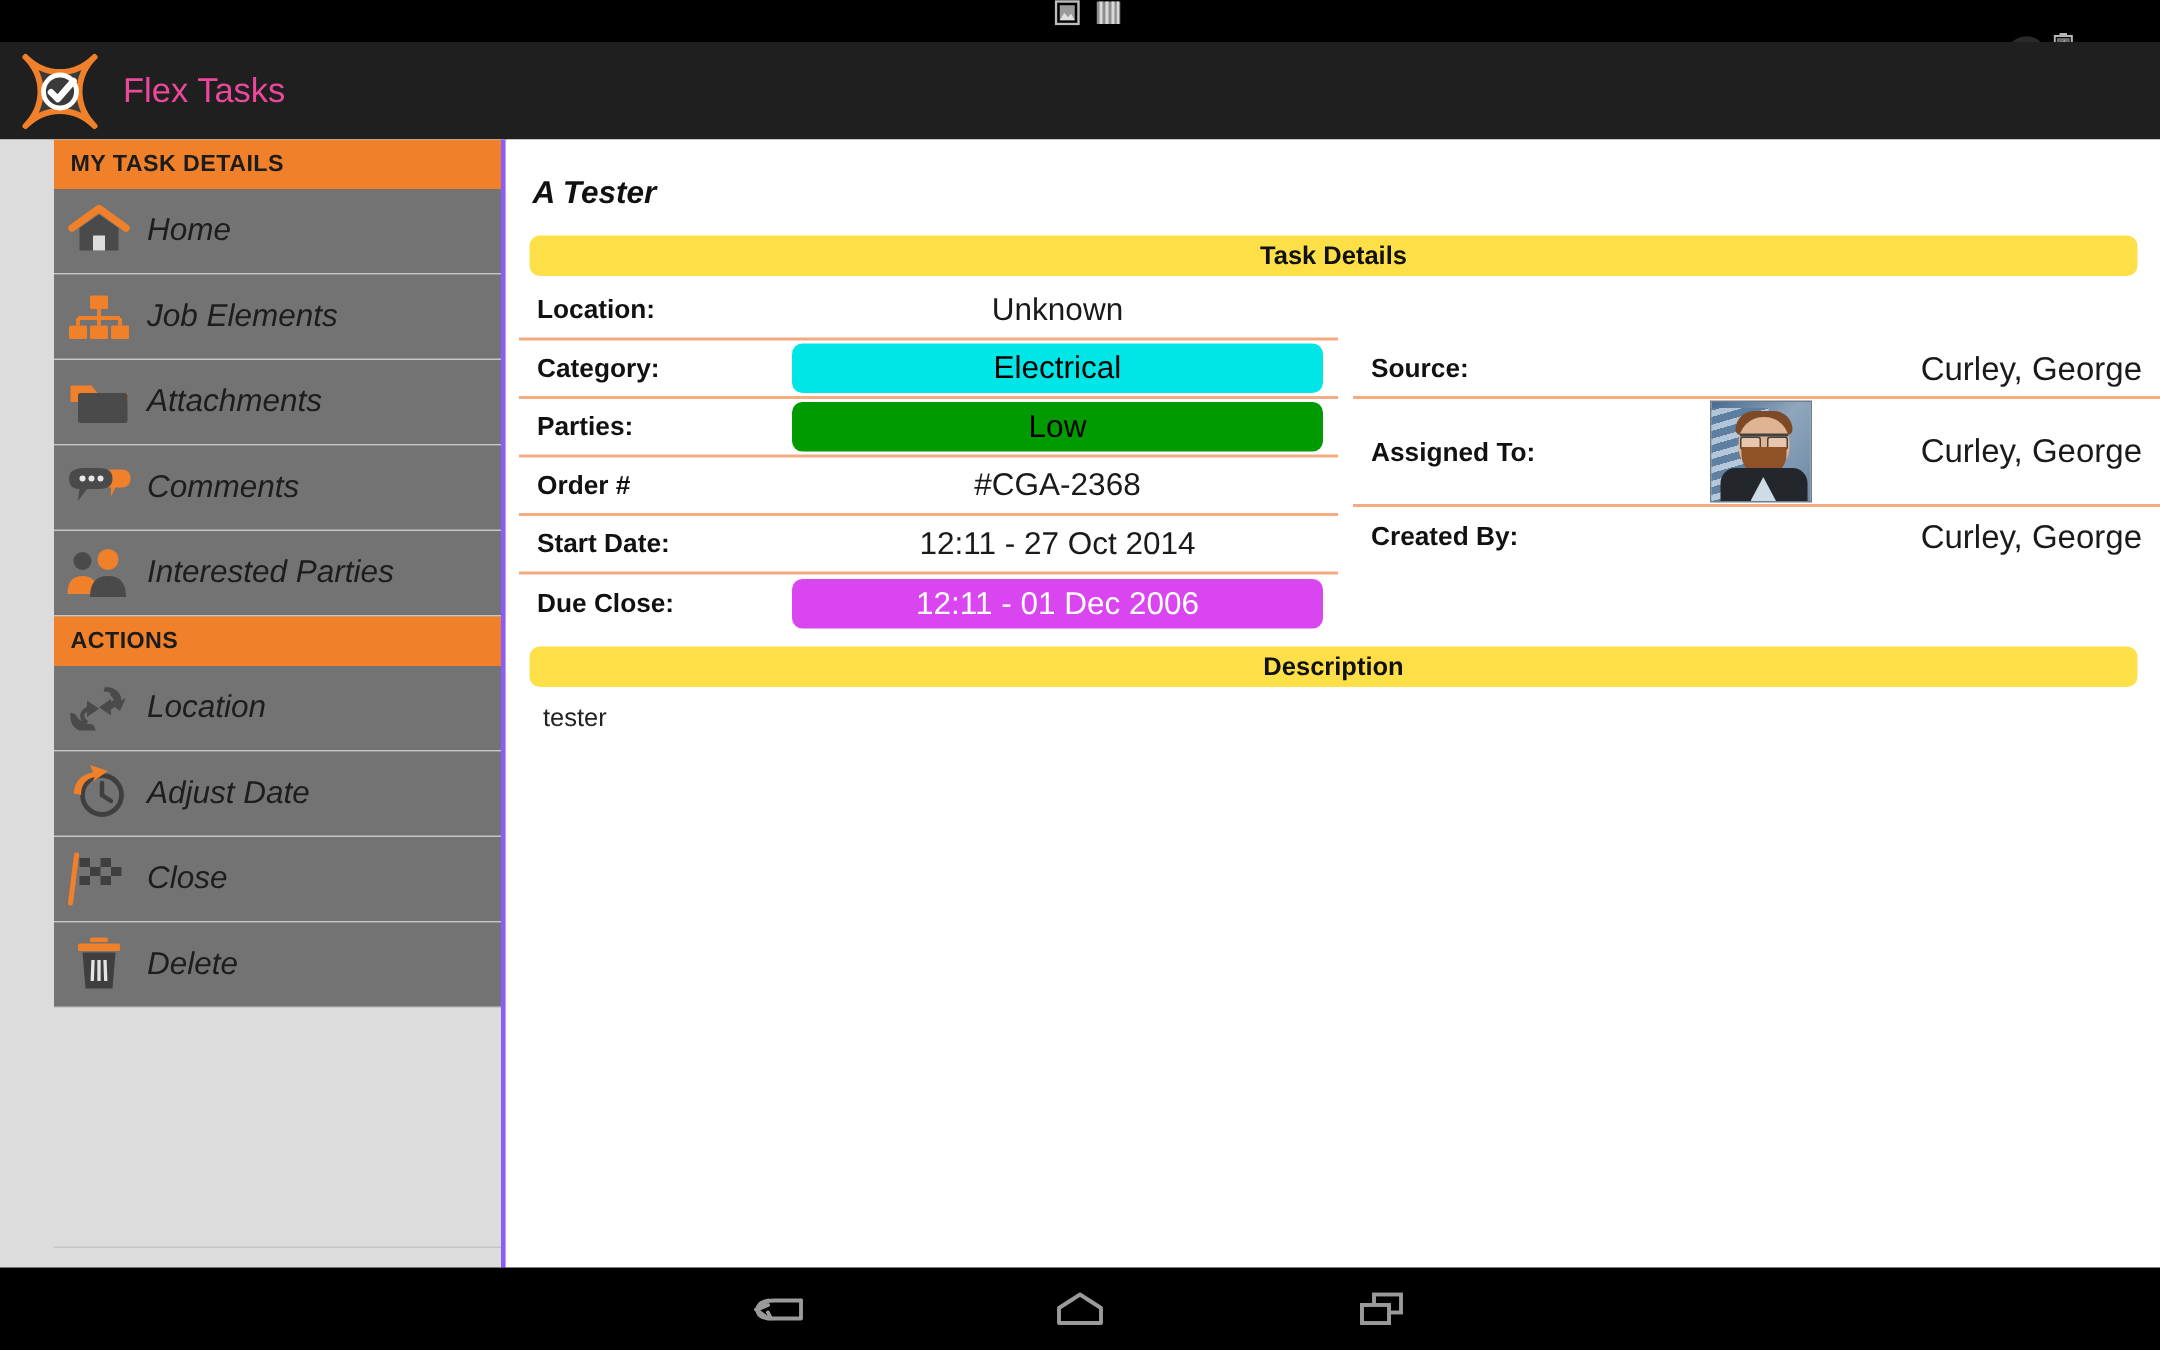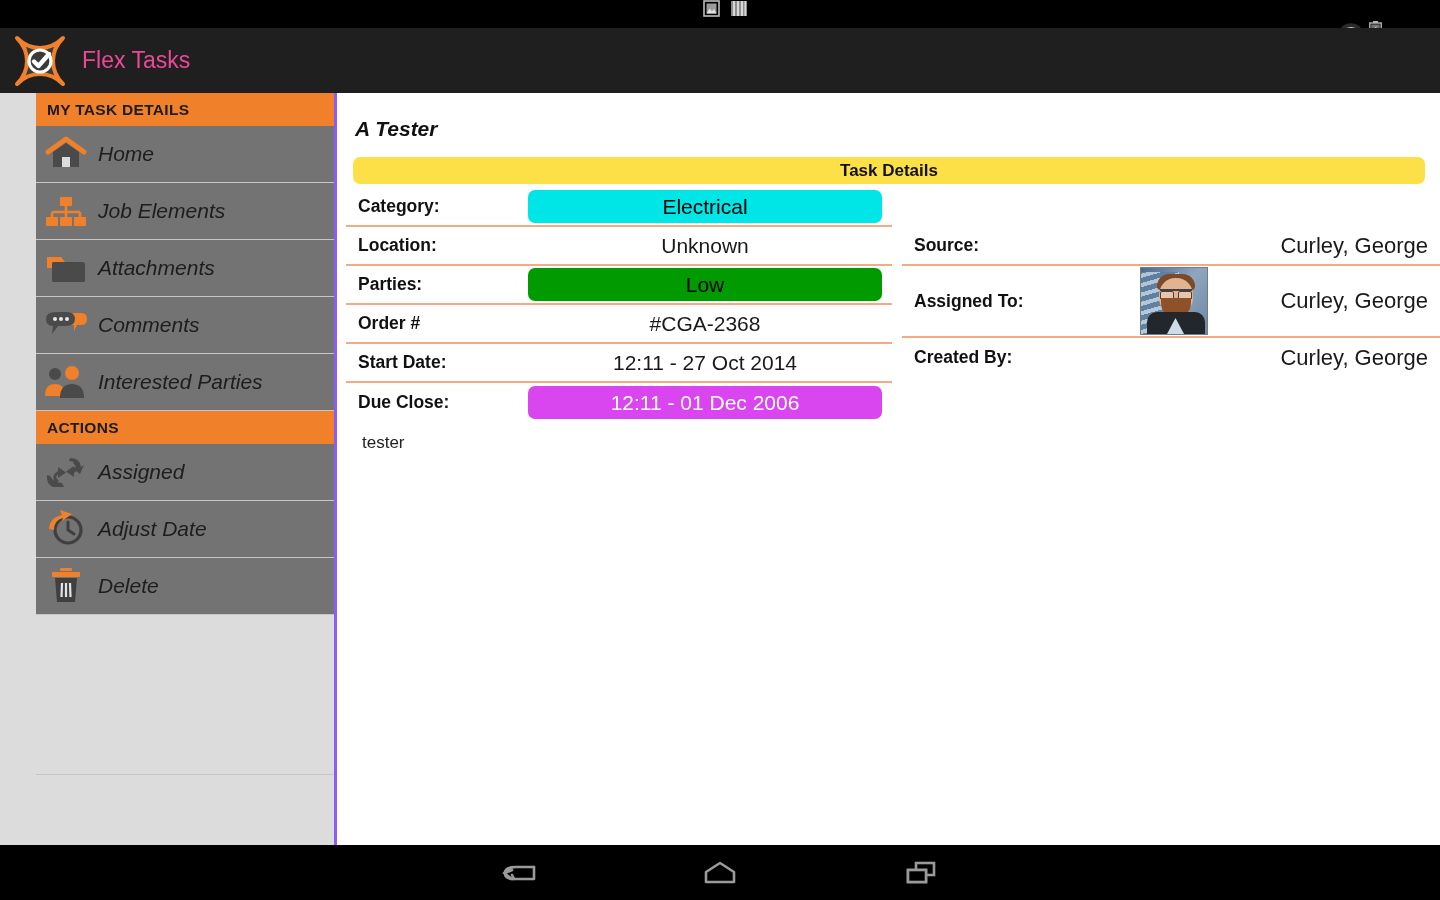--- a/index.html
+++ b/index.html
@@ -259,34 +259,50 @@
 
   <div class="side-item">
     <span class="side-ico">
       <svg width="44" height="40" viewBox="0 0 44 40">
         <path d="M32 9 Q38 16 30 21 L30 25 L22 19.5 L30 14 L30 17.5 Q34 15 29 11 Z" fill="#4a4a4a"></path>
         <path d="M12 31 Q6 24 14 19 L14 15 L22 20.5 L14 26 L14 22.5 Q10 25 15 29 Z" fill="#4a4a4a"></path>
         <path d="M26 6 Q36 6 37 15 L40 13 L36 22 L28 16 L33 15 Q32 9 25 9 Z" fill="#4a4a4a"></path>
         <path d="M6 24 Q10 31 18 31 L20 35 L9 35 Q2 32 3 23 Z" fill="#4a4a4a"></path>
       </svg>
     </span>
-    <span class="side-label">Assigned</span>
+    <span class="side-label">Location</span>
   </div>
 
   <div class="side-item">
     <span class="side-ico">
       <svg width="44" height="40" viewBox="0 0 44 40">
         <circle cx="24" cy="21" r="13" fill="none" stroke="#3f3f3f" stroke-width="3.2"></circle>
         <path d="M24 13 L24 21 L30 25" fill="none" stroke="#3f3f3f" stroke-width="3" stroke-linecap="round"></path>
         <path d="M5 20 Q6 8 18 6 L16 1 L28 5 L18 12 L19 9 Q10 11 10 21 Z" fill="#f0802a"></path>
       </svg>
     </span>
     <span class="side-label">Adjust Date</span>
   </div>
 
+  <div class="side-item">
+    <span class="side-ico">
+      <svg width="44" height="40" viewBox="0 0 44 40">
+        <path d="M7 4 L3 36" stroke="#f0802a" stroke-width="3.4" stroke-linecap="round"></path>
+        <g fill="#3f3f3f">
+          <rect x="9" y="6" width="7" height="6"></rect>
+            <rect x="23" y="6" width="7" height="6"></rect>
+          <rect x="16" y="12" width="7" height="6"></rect>
+            <rect x="30" y="12" width="7" height="6"></rect>
+          <rect x="9" y="18" width="7" height="6"></rect>
+            <rect x="23" y="18" width="7" height="6"></rect>
+        </g>
+      </svg>
+    </span>
+    <span class="side-label">Close</span>
+  </div>
 
   <div class="side-item">
     <span class="side-ico">
       <svg width="44" height="40" viewBox="0 0 44 40">
         <rect x="16" y="2" width="12" height="3" rx="1" fill="#f0802a"></rect>
         <rect x="8" y="6" width="28" height="5" rx="1" fill="#f0802a"></rect>
         <path d="M11 12 L33 12 L31 36 L13 36 Z" fill="#3f3f3f"></path>
         <g stroke="#e4e4e4" stroke-width="2.2">
           <path d="M18 17 L17.5 31"></path>
             <path d="M22 17 L22 31"></path>
@@ -304,29 +320,29 @@
 
   <div id="page-title">A Tester</div>
 
   <div class="section-bar">Task Details</div>
 
   <div class="cols">
 
     <div class="col-left">
 
       <div class="drow">
+        <span class="dlabel">Location:</span>
+        <span class="dval">Unknown</span>
+      </div>
+
+      <div class="drow">
         <span class="dlabel">Category:</span>
         <span class="dval">
           <span class="pill" id="pill-category" style="background: rgb(0, 229, 229); color: rgb(0, 0, 0);">Electrical</span>
         </span>
-      </div>
-
-      <div class="drow">
-        <span class="dlabel">Location:</span>
-        <span class="dval">Unknown</span>
       </div>
 
       <div class="drow">
         <span class="dlabel">Parties:</span>
         <span class="dval">
           <span class="pill" id="pill-priority" style="background: rgb(1, 155, 1); color: rgb(0, 0, 0);">Low</span>
         </span>
       </div>
 
       <div class="drow">
@@ -371,20 +387,21 @@
         <span class="dval right">Curley, George</span>
       </div>
 
       <div class="drow noline">
         <span class="dlabel">Created By:</span>
         <span class="dval right">Curley, George</span>
       </div>
     </div>
   </div>
 
+  <div class="section-bar" style="margin-top:9px;">Description</div>
 
   <div class="desc-text">tester</div>
 </div>
 
 <div id="navbar">
   <div class="navbtn">
     <svg width="60" height="40" viewBox="0 0 60 40">
       <path d="M44 14 L26 14 Q15 14 15 20 Q15 26 24 26 L22 22 M15 20 L22 17" fill="none" stroke="#9a9a9a" stroke-width="2.6" stroke-linecap="round" stroke-linejoin="round"></path>
       <path d="M44 14 L44 26 Q44 26 36 26 L24 26" fill="none" stroke="#9a9a9a" stroke-width="2.6" stroke-linecap="round" stroke-linejoin="round"></path>
       <path d="M22 14 L14 20 L22 26" fill="none" stroke="#9a9a9a" stroke-width="2.6" stroke-linecap="round" stroke-linejoin="round"></path>

